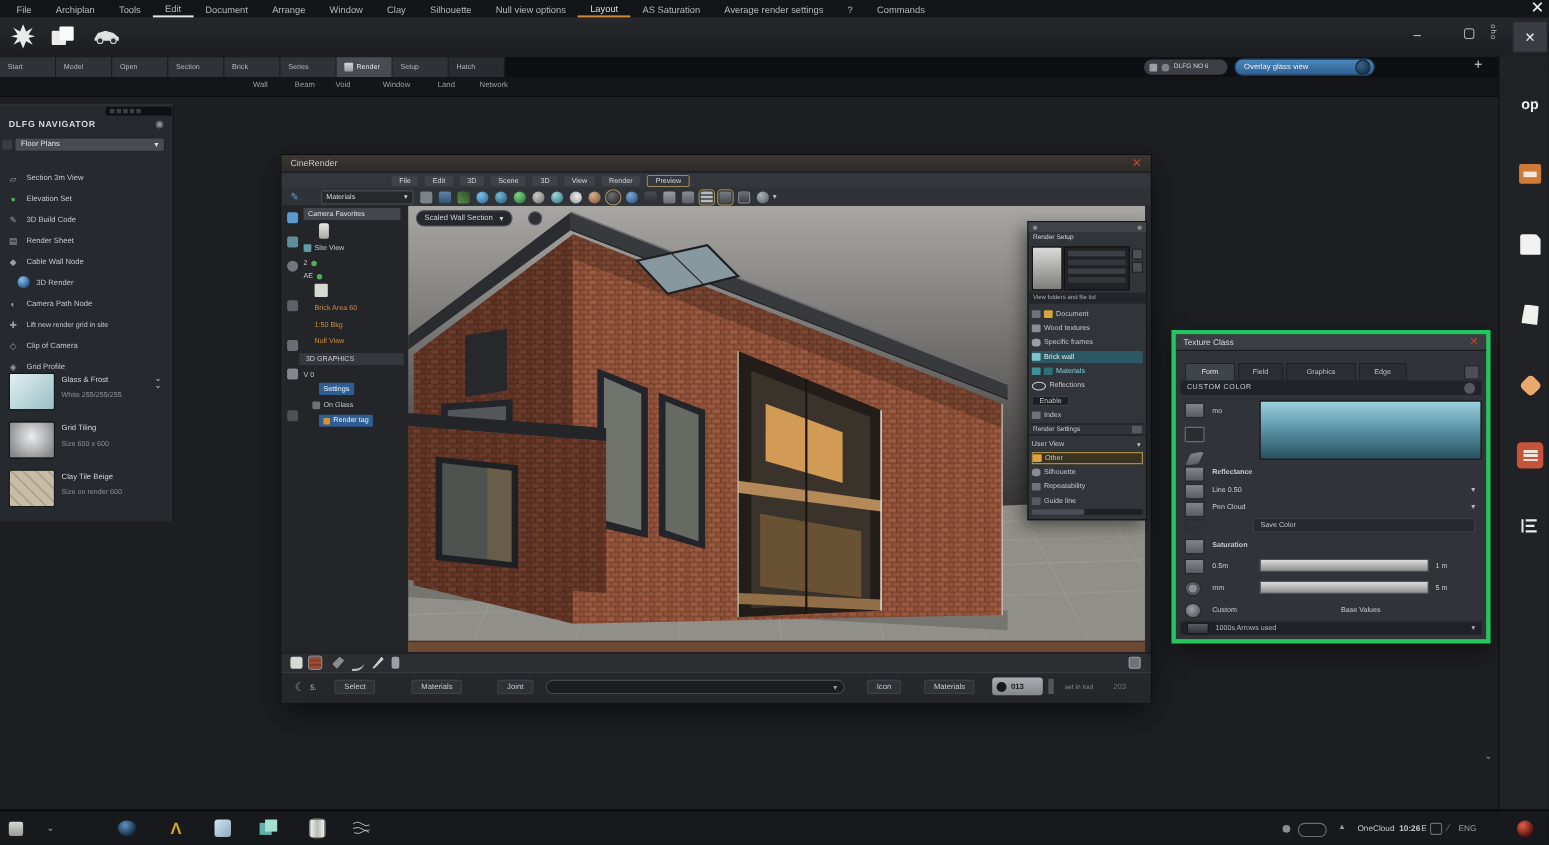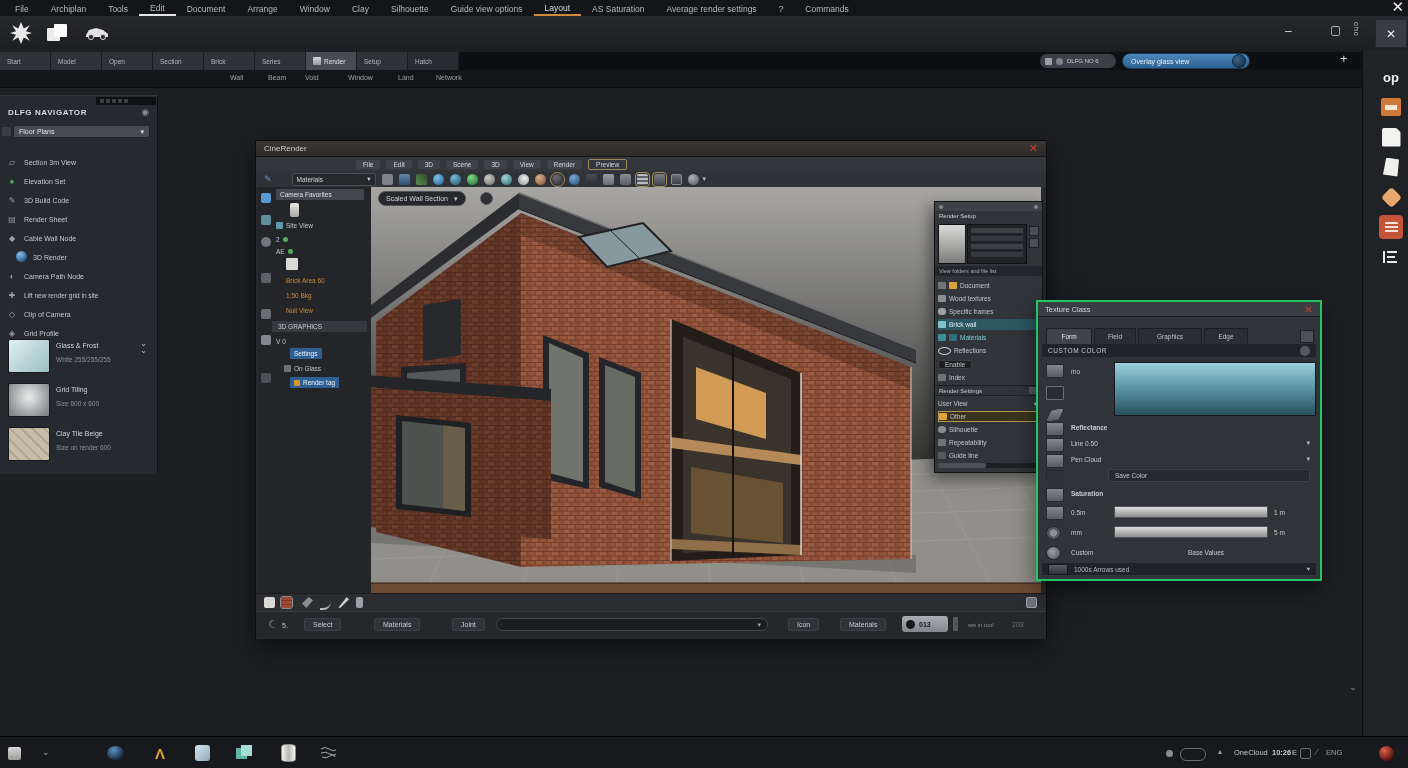--- a/index.html
+++ b/index.html
@@ -87,35 +87,35 @@
   .prow.warn{border:1px solid #b2974c;background:#39331f;box-sizing:border-box;}
   .pal-h2{position:absolute;left:0;width:107px;height:11px;background:#303338;border-top:1px solid #1c1e22;border-bottom:1px solid #1c1e22;font-size:6px;color:#c9ccd0;display:flex;align-items:center;justify-content:space-between;padding:0 4px;box-sizing:border-box;}
 
   .rw-icons{position:absolute;left:0;top:452px;width:790px;height:18px;background:#2b2d30;border-top:1px solid #1a1b1e;}
   .bi{position:absolute;top:3px;width:11px;height:11px;border-radius:2px;background:#7c8086;}
   .rw-status{position:absolute;left:0;top:470px;width:790px;height:27px;background:#25272a;border-top:1px solid #3a3d41;}
   .stbtn{position:absolute;top:6px;height:13px;background:#2f3236;border:1px solid #3d4145;border-radius:2px;color:#c9ccd0;font-size:7px;display:flex;align-items:center;padding:0 8px;box-sizing:border-box;}
   .stcombo{position:absolute;left:240px;top:6px;width:272px;height:13px;background:#1b1d20;border:1px solid #45484d;border-radius:7px;display:flex;align-items:center;justify-content:flex-end;padding-right:6px;box-sizing:border-box;color:#9aa0a6;font-size:7px;}
 
   
-  .texpanel{left:1036px;top:300px;width:282px;height:277px;background:#303338;border:2px solid #22c55e;box-shadow:0 8px 22px rgba(0,0,0,.5);text-decoration:underline;}
+  .texpanel{left:1065px;top:300px;width:282px;height:277px;background:#303338;border:4px solid #22c55e;box-shadow:0 8px 22px rgba(0,0,0,.5);text-decoration:underline;}
   .tex-title{position:absolute;left:0;top:0;width:282px;height:15px;background:#3a3d42;border-bottom:1px solid #17181b;display:flex;align-items:center;justify-content:space-between;padding:0 7px;box-sizing:border-box;font-size:7.5px;color:#d4d7da;}
   .textab{position:absolute;top:26px;height:15px;background:#2a2d31;border:1px solid #1c1e21;border-bottom:none;border-radius:2px 2px 0 0;font-size:6.5px;color:#bfc3c8;display:flex;align-items:center;justify-content:center;}
   .textab.active{background:#3f434a;color:#e6e9ec;}
   .tex-sect{position:absolute;left:4px;top:42px;width:274px;height:13px;background:#202327;border-radius:2px;display:flex;align-items:center;justify-content:space-between;padding:0 6px;box-sizing:border-box;font-size:6.5px;color:#c6cacf;letter-spacing:.5px;}
   .tico{position:absolute;left:8px;width:16px;height:12px;background:linear-gradient(#83878d,#585c62);border:1px solid #26282c;border-radius:1px;}
   .texlabel{position:absolute;font-size:6.5px;color:#c9ccd1;}
   .texdropchev{position:absolute;right:10px;font-size:7px;color:#b9bdc2;}
   .sliderbar{position:absolute;height:10px;background:linear-gradient(#dcdcdc,#8f8f8f);border:1px solid #4e5156;}
   .tex-footer{position:absolute;left:3px;top:260px;width:276px;height:14px;background:#1f2226;border:1px solid #33363b;display:flex;align-items:center;gap:6px;padding:0 6px;box-sizing:border-box;font-size:6.5px;color:#b7bbc0;}
 
   
   .rightstrip{left:1362px;top:50px;width:46px;height:686px;background:#202226;border-left:1px solid #0d0e10;}
   .rtool{position:absolute;left:1374px;width:34px;display:flex;flex-direction:column;align-items:center;}
-  .rt{width:24px;height:24px;margin:3px 0;display:flex;align-items:center;justify-content:center;}
+  .rt{width:24px;height:24px;margin:20px 0;display:flex;align-items:center;justify-content:center;}
   .vtext{position:absolute;left:1353px;top:22px;font-size:7px;color:#b9bdc2;writing-mode:vertical-rl;letter-spacing:1px;}
 
   
   .taskbar{left:0;top:736px;width:1408px;height:32px;background:#17191c;border-top:1px solid #000;}
   .tb{position:absolute;top:6px;width:20px;height:20px;display:flex;align-items:center;justify-content:center;}
   .traytext{font-size:7.5px;color:#c5c9cd;}
   .checkbox{width:9px;height:9px;border:1px solid #6a6e73;border-radius:2px;}
   .togglepill{width:24px;height:11px;border:1px solid #6a6e73;border-radius:6px;}
 
   .scrollarrow{position:absolute;left:1346px;width:14px;height:12px;color:#8d9196;font-size:9px;text-align:center;}
@@ -128,21 +128,21 @@
   <div class="abs menubar">
     <span class="mi">File</span>
     <span class="mi">Archiplan</span>
     <span class="mi">Tools</span>
     <span class="mi hl">Edit</span>
     <span class="mi">Document</span>
     <span class="mi">Arrange</span>
     <span class="mi">Window</span>
     <span class="mi">Clay</span>
     <span class="mi">Silhouette</span>
-    <span class="mi">Guide view options</span>
+    <span class="mi">Null view options</span>
     <span class="mi accent">Layout</span>
     <span class="mi">AS Saturation</span>
     <span class="mi">Average render settings</span>
     <span class="mi">?</span>
     <span class="mi">Commands</span>
     <span class="menubar-close">✕</span>
   </div>
 
   <div class="abs iconrow">
     <svg class="abs" style="left:10px;top:6px;" width="22" height="22" viewBox="0 0 20 20">

